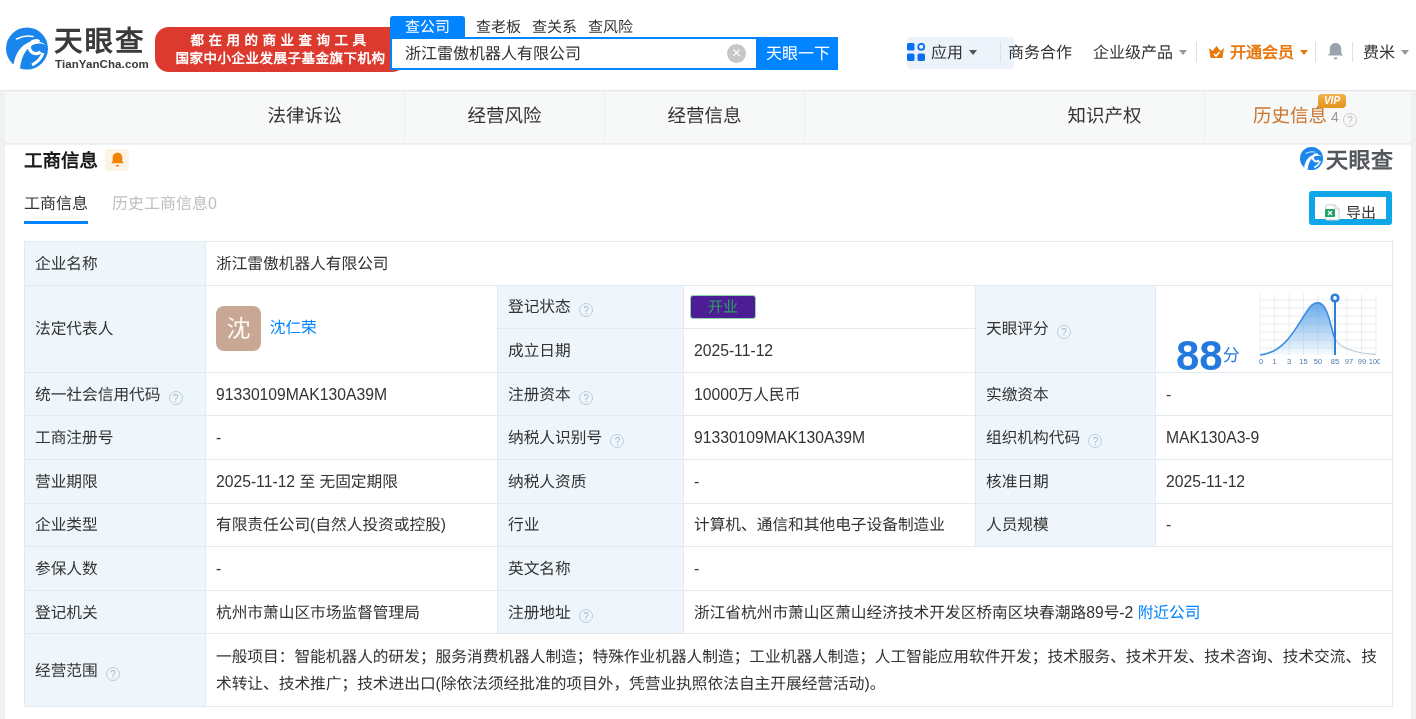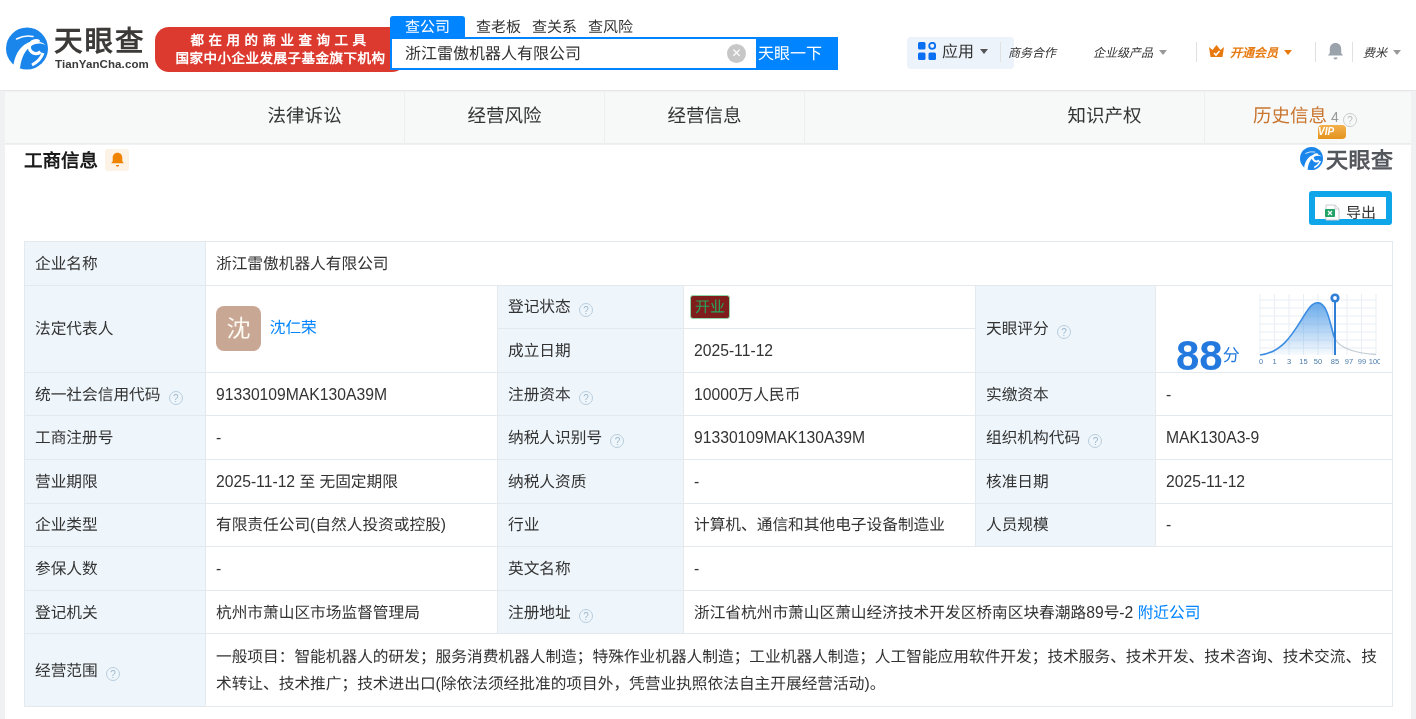--- a/index.html
+++ b/index.html
@@ -16,56 +16,56 @@
 #redbox { left:155px; top:27px; width:251px; height:45px; background:#dc3a2f; border-radius:14px; color:#fff; text-align:center; padding-top:4px; }
 #redbox .l1 { font-size:13.5px; font-weight:bold; letter-spacing:4.5px; line-height:19px; white-space:nowrap; }
 #redbox .l2 { font-size:13.5px; font-weight:bold; letter-spacing:0.5px; line-height:18px; white-space:nowrap; }
 
 
 #stabs { left:390px; top:16px; height:22px; }
 .stab { display:inline-block; font-size:15px; color:#333; margin-right:11px; height:21px; line-height:21px; }
 .stab.on { background:#0084ff; color:#fff; border-radius:3px 3px 0 0; padding:0 15px; margin-left:0; }
 #sbox { left:390px; top:37px; width:368px; height:33px; border:2px solid #0084ff; background:#fff; line-height:29px; font-size:16px; color:#333; padding-left:13px; }
 #sclear { left:727px; top:44px; width:19px; height:19px; border-radius:50%; background:#c7c7c7; color:#fff; font-size:12px; text-align:center; line-height:19px; }
-#sbtn { left:758px; top:37px; width:80px; height:33px; background:#0084ff; color:#fff; font-size:16px; line-height:33px; }
-
-
-#m-app { left:907px; top:37px; width:107px; height:32px; background:#edf3fa; border-radius:4px; font-size:16px; line-height:32px; padding-left:11px; color:#333;font-family:Liberation Mono, monospace; }
-.menu-item { top:42px; font-size:12px; color:#333; line-height:22px;font-style:italic; }
+#sbtn { left:758px; top:37px; width:80px; height:33px; background:#0084ff; color:#fff; font-size:16px; text-align:center; line-height:33px; }
+
+
+#m-app { left:907px; top:37px; width:107px; height:32px; background:#edf3fa; border-radius:4px; font-size:16px; line-height:32px; color:#333; }
+.menu-item { top:42px; font-size:16px; color:#333; line-height:22px; }
 .caret { display:inline-block; width:0; height:0; border-left:4.5px solid transparent; border-right:4.5px solid transparent; border-top:5.5px solid #555; vertical-align:middle; margin-left:6px; margin-bottom:2px; }
 .vsep { top:42px; width:1px; height:20px; background:#e0e0e0; }
 #m-vip { color:#e7790f; font-weight:bold; }
 #m-vip .caret { border-top-color:#e7790f; }
 
 
 #nav { left:5px; top:92px; width:1406px; height:52px; background:#f7f8f8; border-bottom:1px solid #ececec; }
 .ntab { position:absolute; top:0; height:52px; width:200px; text-align:center; line-height:48px; font-size:18.5px; color:#333; border-right:1px solid #eeeeee; }
 .ntab.on { background:#fff; color:#0084ff; font-weight:bold; border-right:1px solid #e9e9e9; }
 .ntab sup { font-size:12px; color:#0084ff; vertical-align:6px; margin-left:3px; font-weight:normal; }
 #ntab-his { color:#c9752e; }
 #ntab-his .n4 { color:#999; font-size:14px; margin-left:4px; }
-#vipbadge { position:absolute; left:113px; top:2px; width:28px; height:14px; background:linear-gradient(180deg,#f3b04c,#e3941c); border-radius:4px 4px 4px 0; color:#fff; font-size:10px; font-weight:bold; font-style:italic; line-height:14px; text-align:left;margin-top:31px; }
+#vipbadge { position:absolute; left:113px; top:2px; width:28px; height:14px; background:linear-gradient(180deg,#f3b04c,#e3941c); border-radius:4px 4px 4px 0; color:#fff; font-size:10px; font-weight:bold; font-style:italic; line-height:14px; text-align:center; }
 
 
 #content { left:5px; top:145px; width:1406px; height:574px; background:#fff; }
 #heading { left:24px; top:146px; font-size:18.5px; font-weight:bold; color:#1a1a1a; }
 #bellbox { left:105px; top:149px; width:24px; height:22px; background:#fdf2e6; border-radius:3px; text-align:center; }
 #watermark { left:1300px; top:145px; height:26px; display:flex; align-items:center; }
 #subtabs { left:24px; top:190px; font-size:16px; }
 #subtab1 { color:#333; padding-bottom:9px; border-bottom:3px solid #0084ff; }
 #subtab2 { color:#bfbfbf; margin-left:24px; }
 #export { left:1309px; top:191px; width:83px; height:34px; border:6px solid #0ea5e9; border-radius:3px; background:#fff; line-height:32px; text-align:center; font-size:15px; color:#333; }
 
 
 #tbl { left:24px; top:241px; width:1368px; border-collapse:collapse; table-layout:fixed; font-size:15.7px; }
 #tbl td { border:1px solid #e4e9ee; padding:0 10px; height:43.6px; line-height:21px; color:#333; vertical-align:middle; }
 #tbl td.lab { background:#eef6fb; }
 .qm { display:inline-block; width:14px; height:14px; border:1px solid #b9cddd; border-radius:50%; color:#9fb8cc; font-size:10px; line-height:13px; text-align:center; vertical-align:-2px; margin-left:4px; }
 .blue { color:#0084ff; }
-.tag-green { display:inline-block; height:24px; line-height:22px; padding:0 4px; border:1px solid #8fd6ab; background:#7f1d1d; color:#27a45c; border-radius:3px; font-size:15px; }
+.tag-green { display:inline-block; height:24px; line-height:22px; padding:0 17px; border:1px solid #8fd6ab; background:#4c1d95; color:#27a45c; border-radius:3px; font-size:15px; }
 #avatar { display:inline-block; width:45px; height:45px; background:#c9a795; color:#fdfaf2; border-radius:8px; text-align:center; line-height:45px; font-size:24px; vertical-align:middle; }
 #score88 { font-size:42px; font-weight:bold; color:#2379dd; }
 #score-fen { font-size:17px; color:#2379dd; }
 </style>
 </head>
 <body>
 <div id="page">
 
   <div id="hdr" class="abs"></div>
   <svg id="logo-circle" class="abs" width="42" height="43" viewBox="0 0 42 42">
@@ -130,20 +130,21 @@
   <div id="watermark" class="abs">
     <svg width="23" height="23" viewBox="0 0 42 42" style="flex:0 0 auto">
     <circle cx="21" cy="21" r="21" fill="#1a85eb"></circle>
     <path d="M10.5 11.5 Q18.5 7.3 27 9" stroke="#fff" stroke-width="1.5" fill="none" stroke-linecap="round"></path>
     <path d="M7.5 37 C9.5 25 16 16.5 25 14 C30.5 12.6 36.5 14.2 39.8 17.8 C35.8 15.2 30 15.4 25.8 18 C19.8 21.8 15.5 29 14 40.5 C12 42.5 8.8 40.5 7.5 37 Z" fill="#fff"></path>
     <path d="M33.2 14.2 A6.4 6.4 0 1 0 34.4 24.2" stroke="#fff" stroke-width="3.4" fill="none"></path>
     <path d="M37 25.5 Q34.5 33 26 37.5" stroke="#fff" stroke-width="3" fill="none"></path>
     </svg>
     <span style="font-size:22px;font-weight:bold;color:#54575c;letter-spacing:0.5px;margin-left:3px">天眼查</span>
   </div>
+  <div id="subtabs" class="abs"><span id="subtab1">工商信息</span><span id="subtab2">历史工商信息0</span></div>
   <div id="export" class="abs"><svg width="15" height="17" viewBox="0 0 15 17" style="vertical-align:-3px;margin-right:6px">
     <path d="M1 1 L10 1 L14 5 L14 16 L1 16 Z" fill="#fff" stroke="#c9cdd1" stroke-width="1"></path>
     <path d="M10 1 L10 5 L14 5" fill="none" stroke="#c9cdd1" stroke-width="1"></path>
     <rect x="0" y="5" width="10" height="8" rx="1" fill="#21a366"></rect>
     <path d="M3 7 L7 11 M7 7 L3 11" stroke="#fff" stroke-width="1.2"></path>
   </svg>导出</div>
 
   <table id="tbl" class="abs">
     <colgroup>
       <col style="width:181px">

